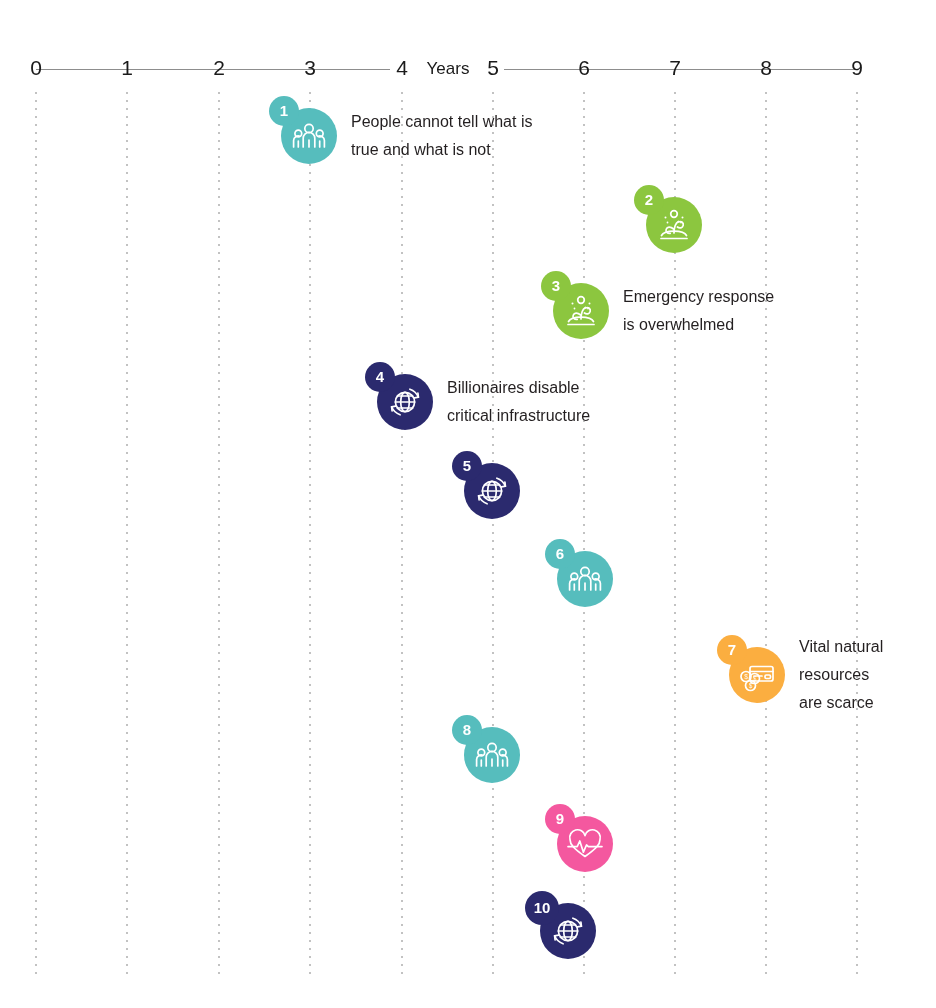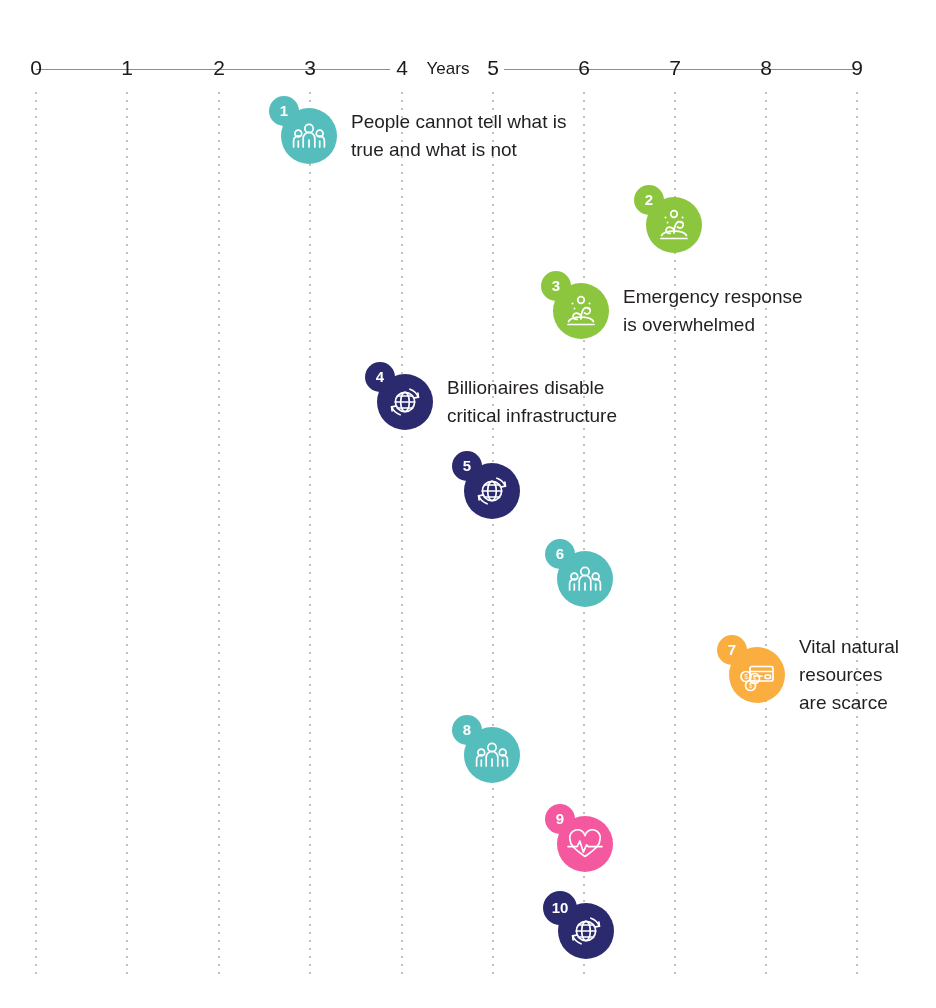--- a/index.html
+++ b/index.html
@@ -120,21 +120,21 @@
   .marker-icon {
     position: absolute;
     left: 8px; top: 8px;
     width: 40px; height: 40px;
     z-index: 2;
   }
   .marker-icon svg { display: block; width: 40px; height: 40px; }
 
   .item-label {
     margin-left: 14px;
-    font-size: 19px;
+    font-size: 16px;
     line-height: 28px;
     color: #231f20;
     white-space: pre-line;
   }
 </style>
 </head>
 <body>
 
 <div id="axis-header">
   <div class="header-rule" id="rule-left"></div>
@@ -336,21 +336,21 @@
         <div class="marker-disc" style="background: rgb(244, 88, 159);"></div>
         <div class="marker-icon">
           <svg viewBox="0 0 40 40">
             <path d="M20 32.5 C8.5 24.5 5 20.3 5 15.4 A7 7 0 0 1 20 11.6 A7 7 0 0 1 35 15.4 C35 20.3 31.5 24.5 20 32.5 Z" stroke="#ffffff" fill="none" stroke-width="1.7" stroke-linecap="round" stroke-linejoin="round"></path>
             <path d="M3 22.6 h9.2 l2.6 -5.6 l3.6 11.2 l3.1 -7.2 l1.9 1.6 h13.6" stroke="#ffffff" fill="none" stroke-width="1.7" stroke-linecap="round" stroke-linejoin="round"></path>
           </svg>
         </div>
         <div class="marker-badge" style="background: rgb(244, 88, 159);">9</div>
       </div>
     </div>
-    <div class="tl-item" style="left: 558px; top: 903px;">
+    <div class="tl-item" style="left: 540px; top: 903px;">
       <div class="marker">
         <div class="marker-disc" style="background: rgb(43, 42, 110);"></div>
         <div class="marker-icon">
           <svg viewBox="0 0 40 40">
             <circle cx="20" cy="20" r="9.6" stroke="#ffffff" fill="none" stroke-width="1.7" stroke-linecap="round" stroke-linejoin="round"></circle>
             <ellipse cx="20" cy="20" rx="4.3" ry="9.6" stroke="#ffffff" fill="none" stroke-width="1.7" stroke-linecap="round" stroke-linejoin="round"></ellipse>
             <line x1="10.4" y1="20" x2="29.6" y2="20" stroke="#ffffff" fill="none" stroke-width="1.7" stroke-linecap="round" stroke-linejoin="round"></line>
             <path d="M12.3 14 h15.4 M12.3 26 h15.4" stroke="#ffffff" fill="none" stroke-width="1.7" stroke-linecap="round" stroke-linejoin="round"></path>
             <path d="M33.4 15.2 a14.2 14.2 0 0 0 -8.5 -8" stroke="#ffffff" fill="none" stroke-width="1.7" stroke-linecap="round" stroke-linejoin="round"></path>
             <path d="M33.4 15.2 l-3.9 0.6 M33.4 15.2 l-0.5 -4" stroke="#ffffff" fill="none" stroke-width="1.7" stroke-linecap="round" stroke-linejoin="round"></path>

